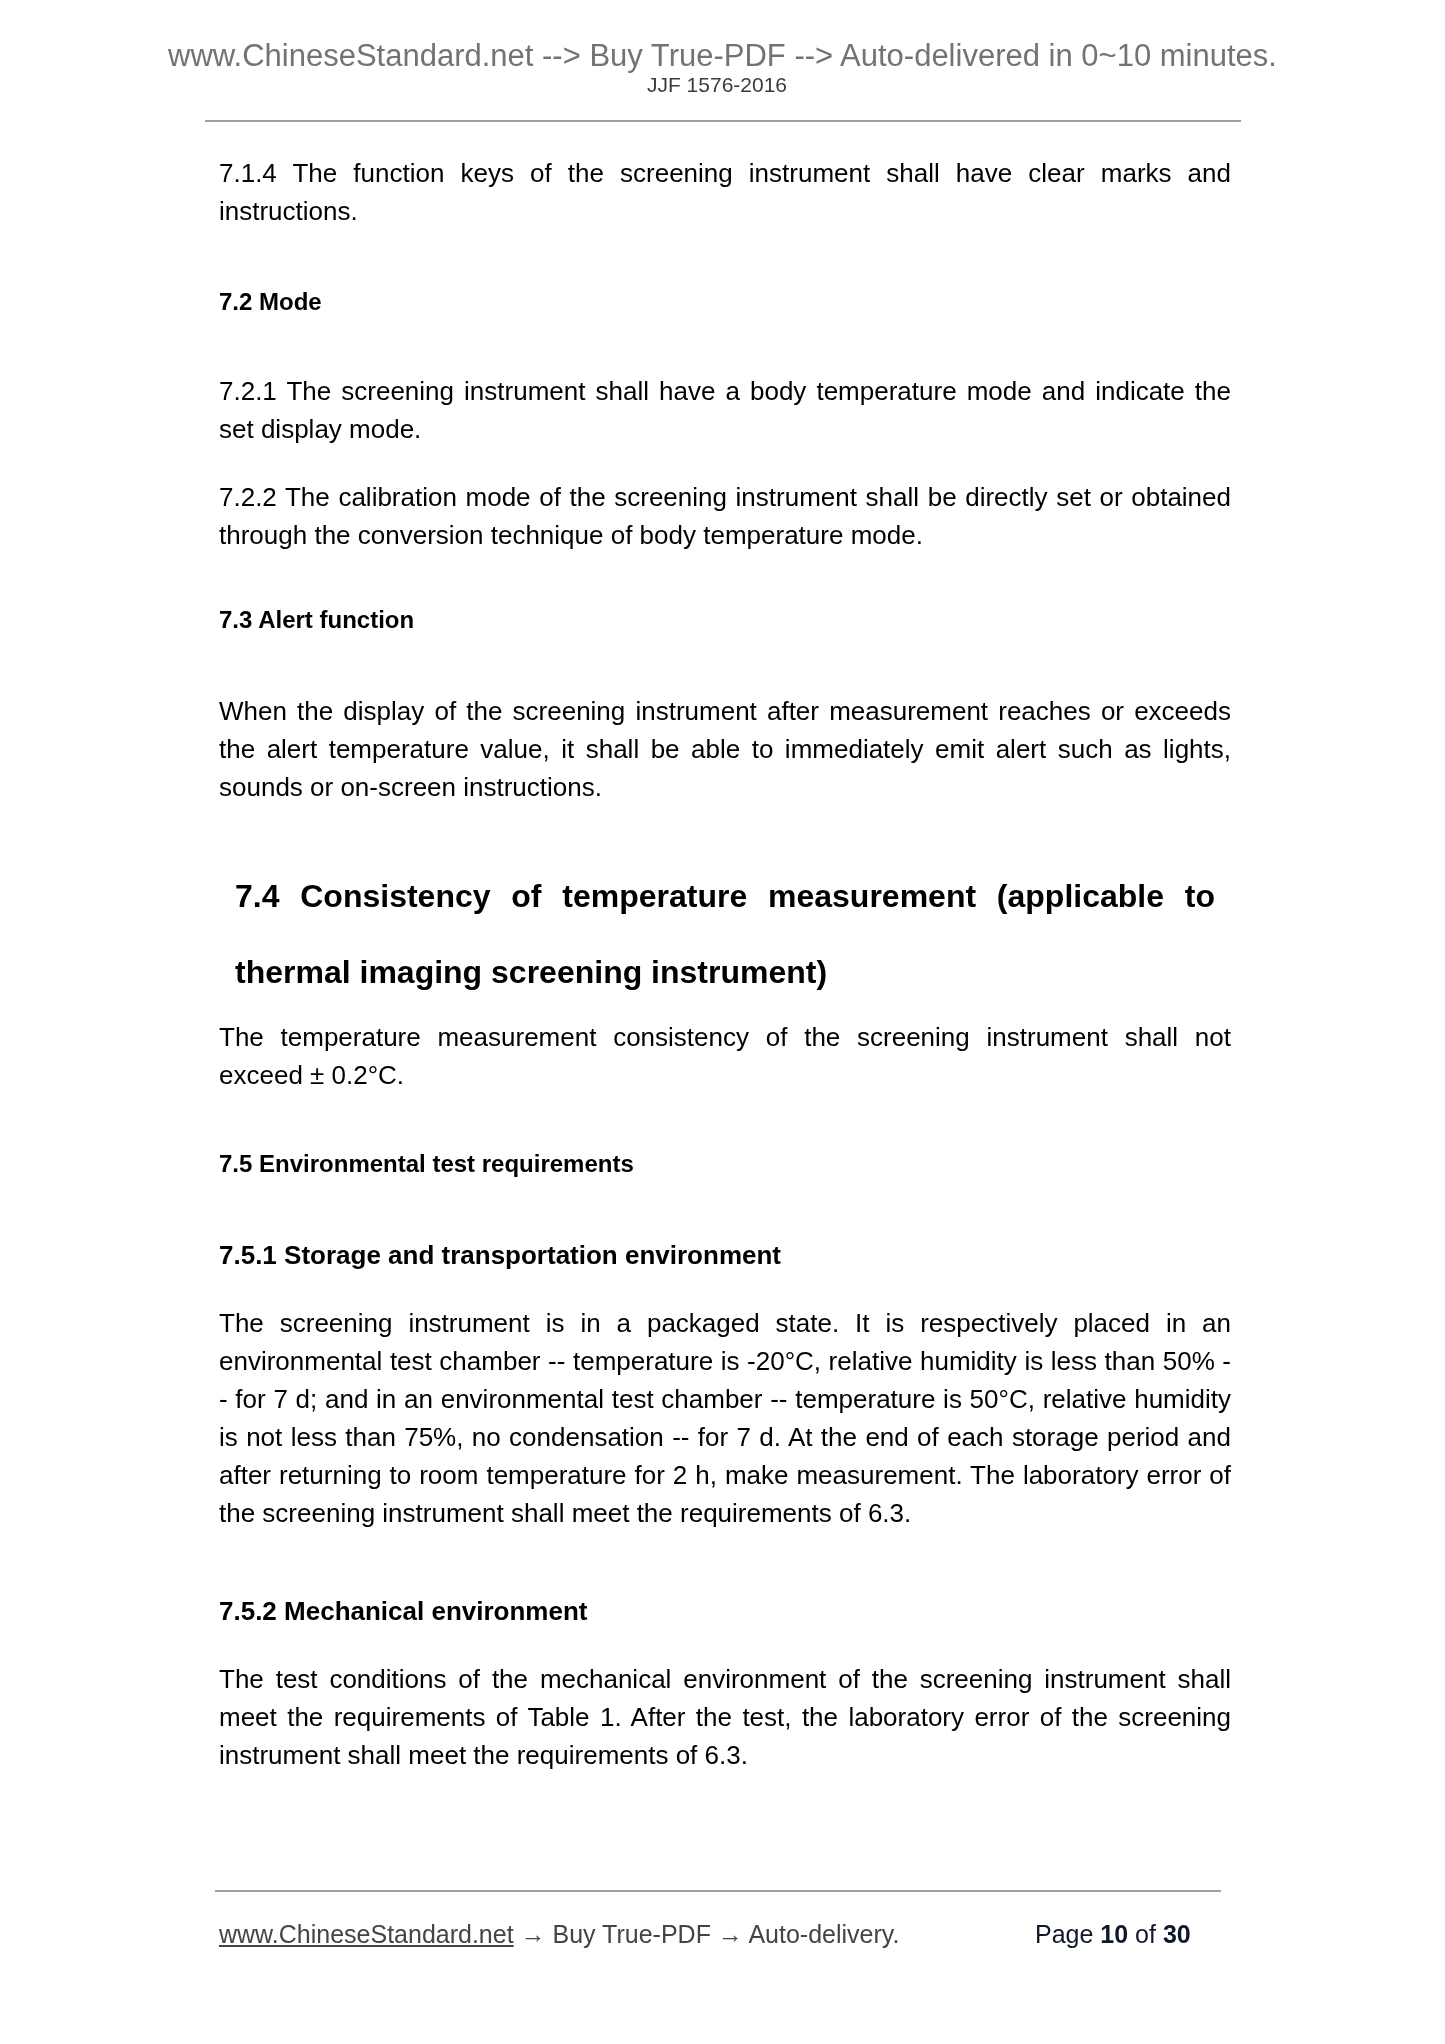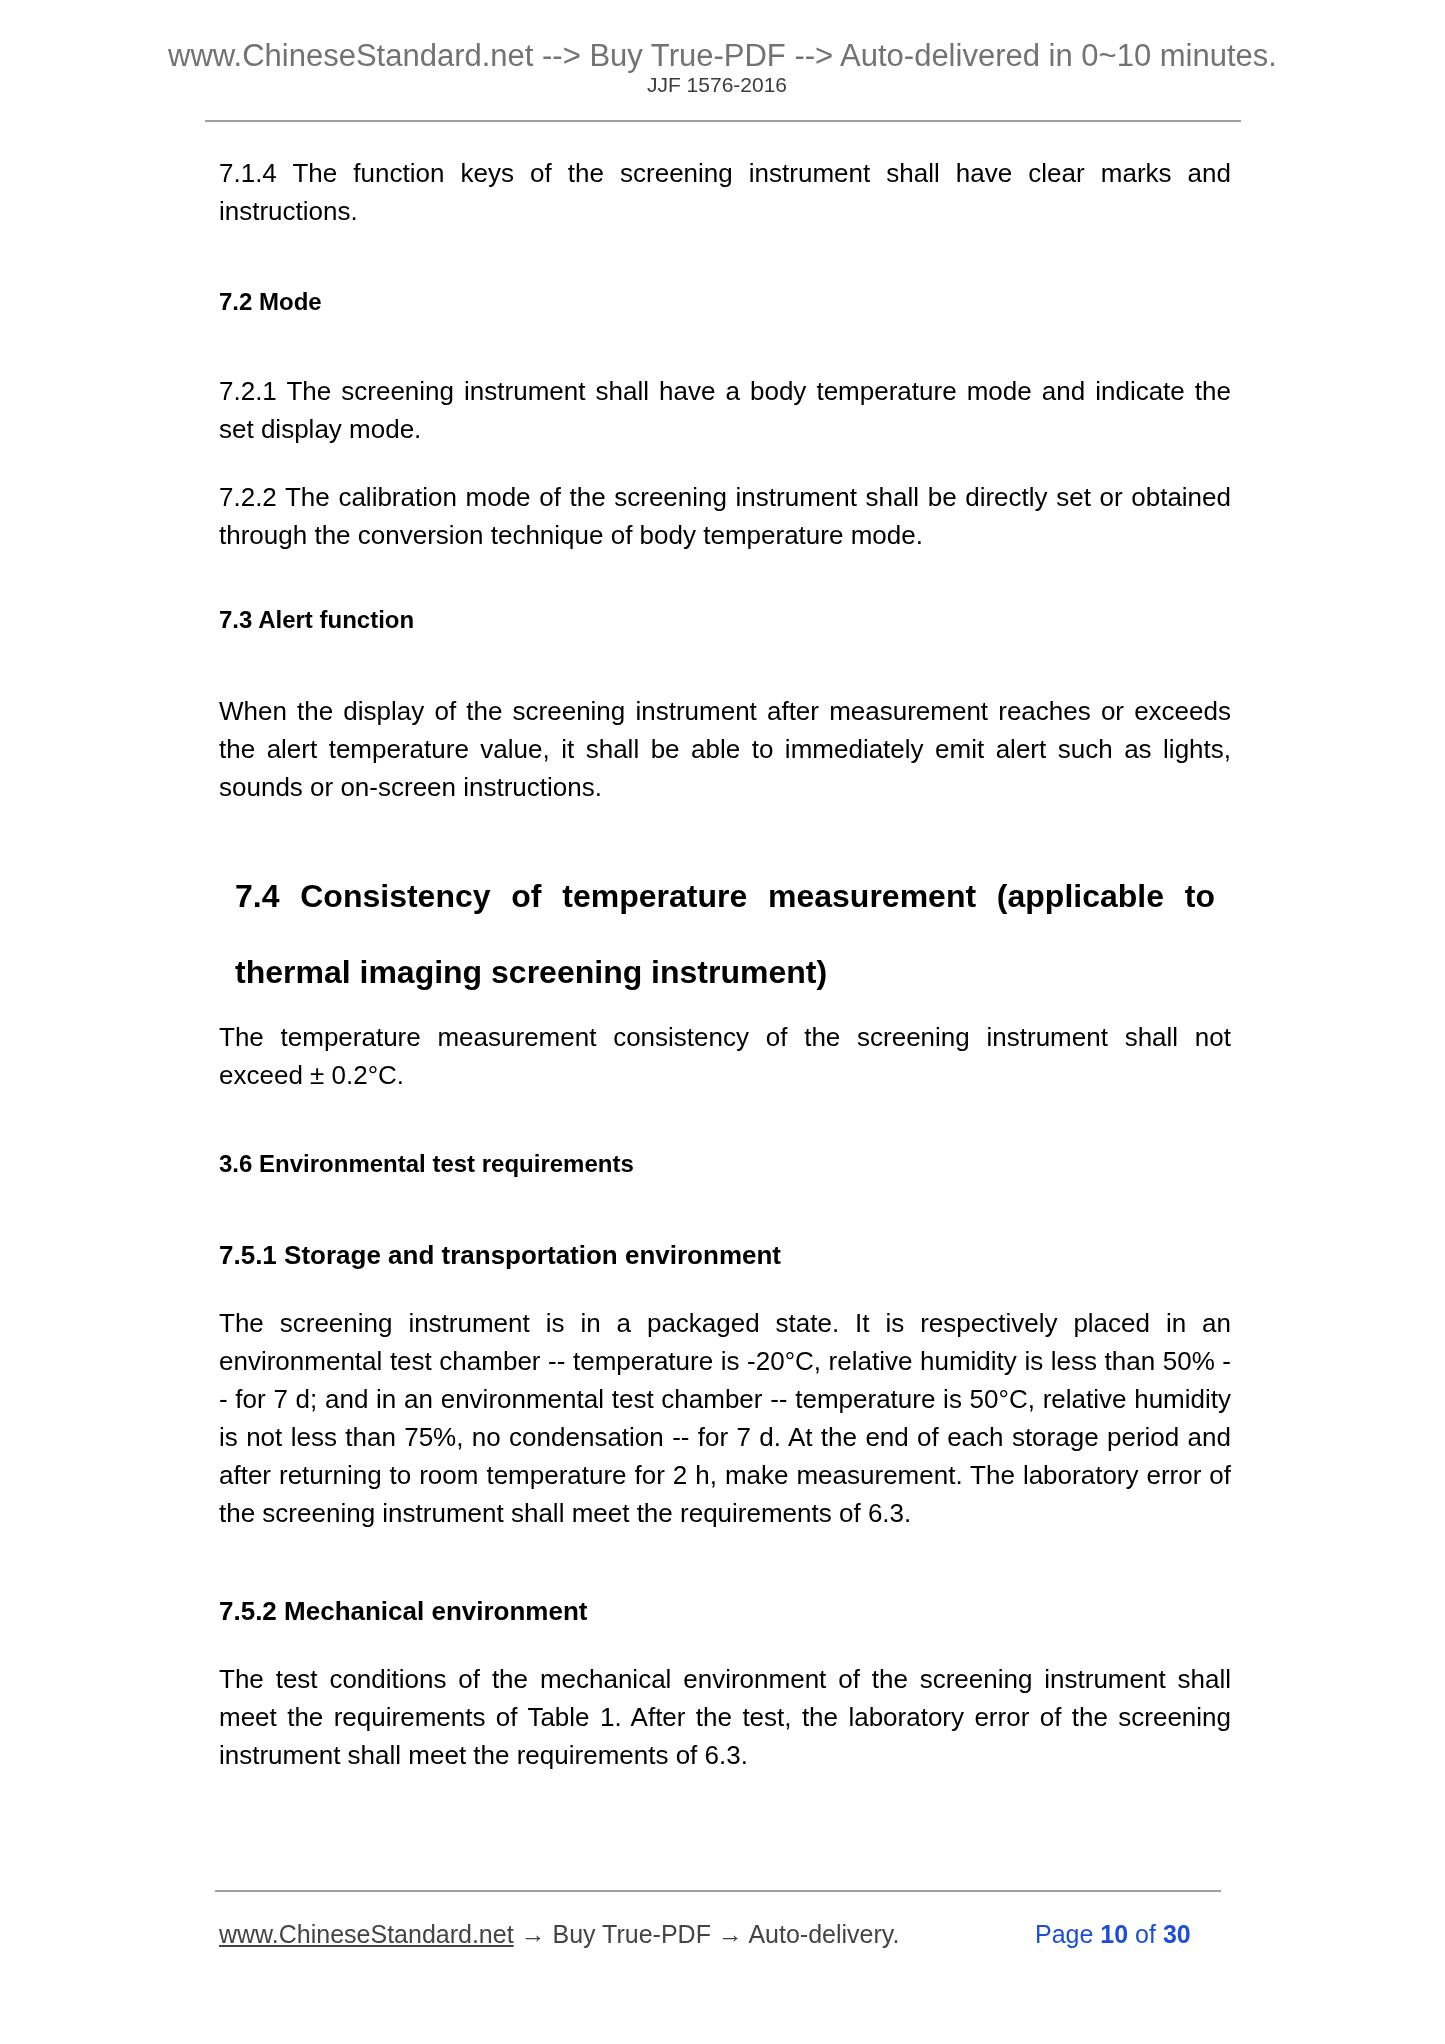--- a/index.html
+++ b/index.html
@@ -109,21 +109,21 @@
     .footer-left .link {
       color: #444444;
       text-decoration: underline;
     }
     .footer-right {
       position: absolute;
       left: 1035px;
       top: 1918px;
       font-size: 25px;
       line-height: 32px;
-      color: #1d4ed8;
+      color: #0f172a;
       white-space: nowrap;
     }
     .footer-right .num {
       font-weight: bold;
     }
   </style>
 </head>
 <body>
 
 <div class="page-header">
@@ -160,21 +160,21 @@
 
   <div class="block" style="top:842px;">
     <h2 class="h2-wide">7.4 Consistency of temperature measurement (applicable to thermal imaging screening instrument)</h2>
   </div>
 
   <div class="block" style="top:1018px;">
     <p class="para">The temperature measurement consistency of the screening instrument shall not exceed ± 0.2°C.</p>
   </div>
 
   <div class="block" style="top:1144px;">
-    <h2 class="h2">3.6 Environmental test requirements</h2>
+    <h2 class="h2">7.5 Environmental test requirements</h2>
   </div>
 
   <div class="block" style="top:1238px;">
     <h3 class="h3">7.5.1 Storage and transportation environment</h3>
   </div>
 
   <div class="block" style="top:1304px;">
     <p class="para">The screening instrument is in a packaged state. It is respectively placed in an environmental test chamber -- temperature is -20°C, relative humidity is less than 50% -- for 7 d; and in an environmental test chamber -- temperature is 50°C, relative humidity is not less than 75%, no condensation -- for 7 d. At the end of each storage period and after returning to room temperature for 2 h, make measurement. The laboratory error of the screening instrument shall meet the requirements of 6.3.</p>
   </div>
 

